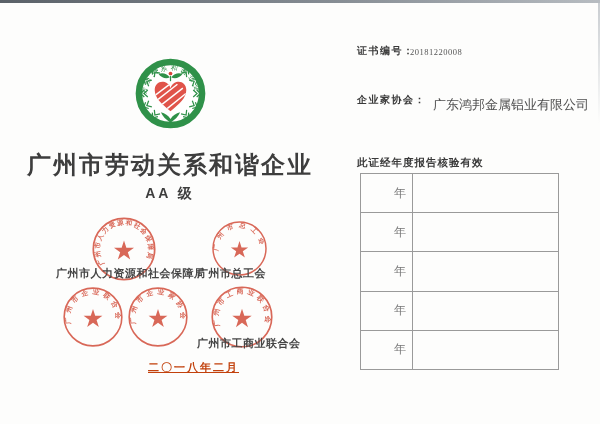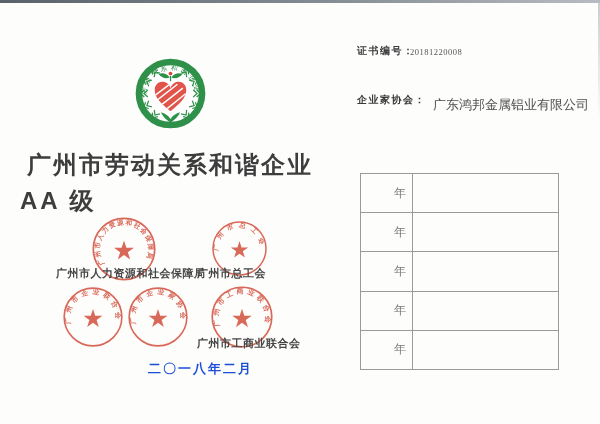--- a/index.html
+++ b/index.html
@@ -8,40 +8,40 @@
         font-family:"Liberation Sans",sans-serif;}
   .scan-top{position:absolute;top:0;left:0;width:600px;height:3px;
         background:linear-gradient(90deg,#5a6168,#858c93 55%,#b7bcc1);}
   .scan-right{position:absolute;top:3px;right:0;width:2px;height:120px;
         background:linear-gradient(180deg,#c9cdd1,rgba(255,255,255,0));}
 
   
   .logo{position:absolute;left:132px;top:55px;width:77px;height:77px;}
   .title-line1{position:absolute;left:20px;top:149px;width:300px;text-align:center;
         font-size:24px;font-weight:bold;color:#3d3d3d;letter-spacing:2px;}
-  .title-line2{position:absolute;left:20px;top:185px;width:300px;
-        font-size:24px;font-weight:bold;color:#3d3d3d;letter-spacing:3px;}
+  .title-line2{position:absolute;left:20px;top:185px;width:300px;text-align:center;
+        font-size:14px;font-weight:bold;color:#3d3d3d;letter-spacing:3px;}
 
   .seal{position:absolute;mix-blend-mode:multiply;opacity:.93;}
   .seal-1{left:91px;top:216px;width:66px;height:66px;}
   .seal-2{left:211px;top:220px;width:57px;height:57px;}
   .seal-3{left:62px;top:286px;width:62px;height:62px;}
   .seal-4{left:127px;top:286px;width:62px;height:62px;}
   .seal-5{left:210px;top:285px;width:64px;height:64px;}
   .seal text{font-family:"Liberation Sans",sans-serif;font-weight:bold;}
 
   .seal-label{position:absolute;font-size:11px;font-weight:bold;color:#454545;
         letter-spacing:.5px;white-space:nowrap;}
   .label-1{left:56px;top:266px;}
   .label-2{left:197px;top:266px;}
   .label-3{left:54px;top:336px;}
   .label-4{left:197px;top:336px;}
 
-  .date{position:absolute;left:148px;top:360px;font-size:13px;color:#1d4ed8;
-        letter-spacing:2px;font-weight:600;}
+  .date{position:absolute;left:148px;top:360px;font-size:11px;color:#c2410c;
+        letter-spacing:2px;font-weight:600;text-decoration:underline;}
 
   
   .f-label{position:absolute;font-size:10px;font-weight:bold;color:#3a3a3a;
         letter-spacing:1.5px;white-space:nowrap;}
   .cert-label{left:357px;top:44px;}
   .holder-label{left:357px;top:93px;}
   .verify-heading{left:357px;top:156px;font-size:10.5px;letter-spacing:1px;}
   .f-value{position:absolute;font-family:"Liberation Serif",serif;color:#4e4e4e;
         white-space:nowrap;}
   .cert-value{left:410px;top:47px;font-size:8.5px;letter-spacing:.5px;color:#555;}
@@ -159,20 +159,21 @@
   <div class="seal-label label-4">广州市工商业联合会</div>
 
   <div class="date">二〇一八年二月</div>
 
   <div class="f-label cert-label">证书编号：</div>
   <div class="f-value cert-value">20181220008</div>
 
   <div class="f-label holder-label">企业家协会：</div>
   <div class="f-value holder-value">广东鸿邦金属铝业有限公司</div>
 
+  <div class="f-label verify-heading">此证经年度报告核验有效</div>
 
   <div class="verify-table">
     <div class="v-row">
       <div class="v-year">年</div>
       <div class="v-blank"></div>
     </div>
     <div class="v-row">
       <div class="v-year">年</div>
       <div class="v-blank"></div>
     </div>

